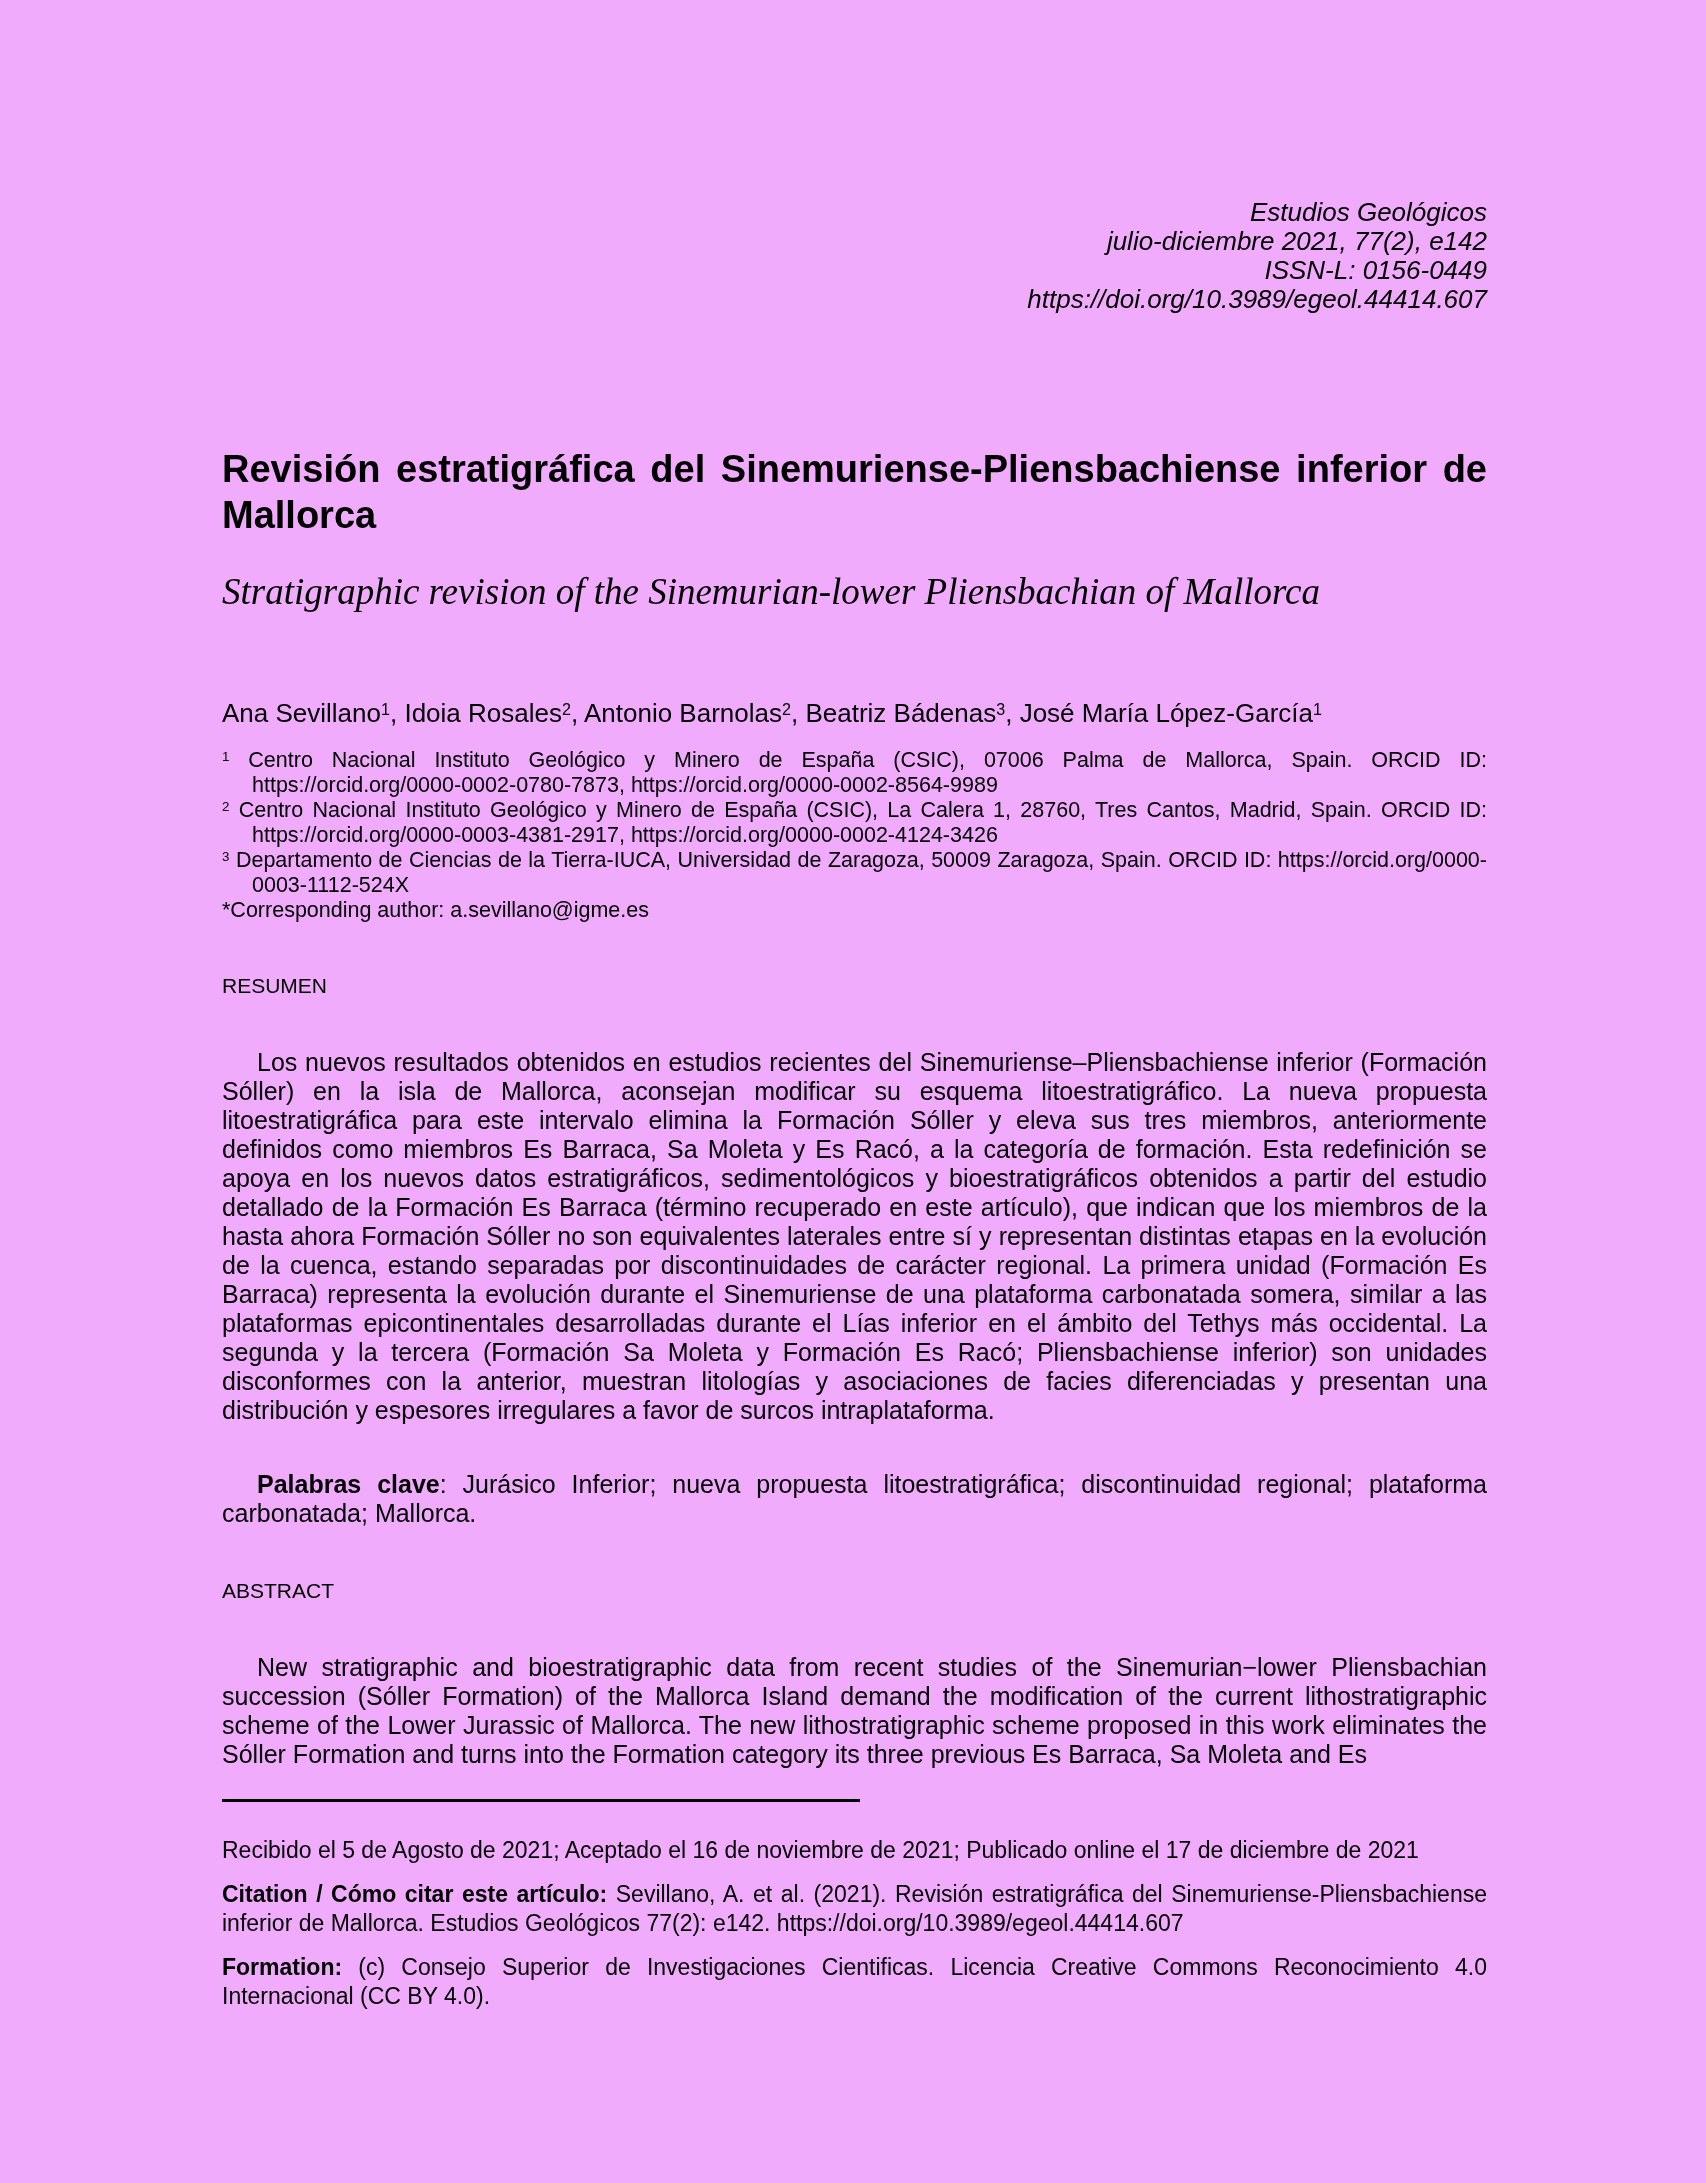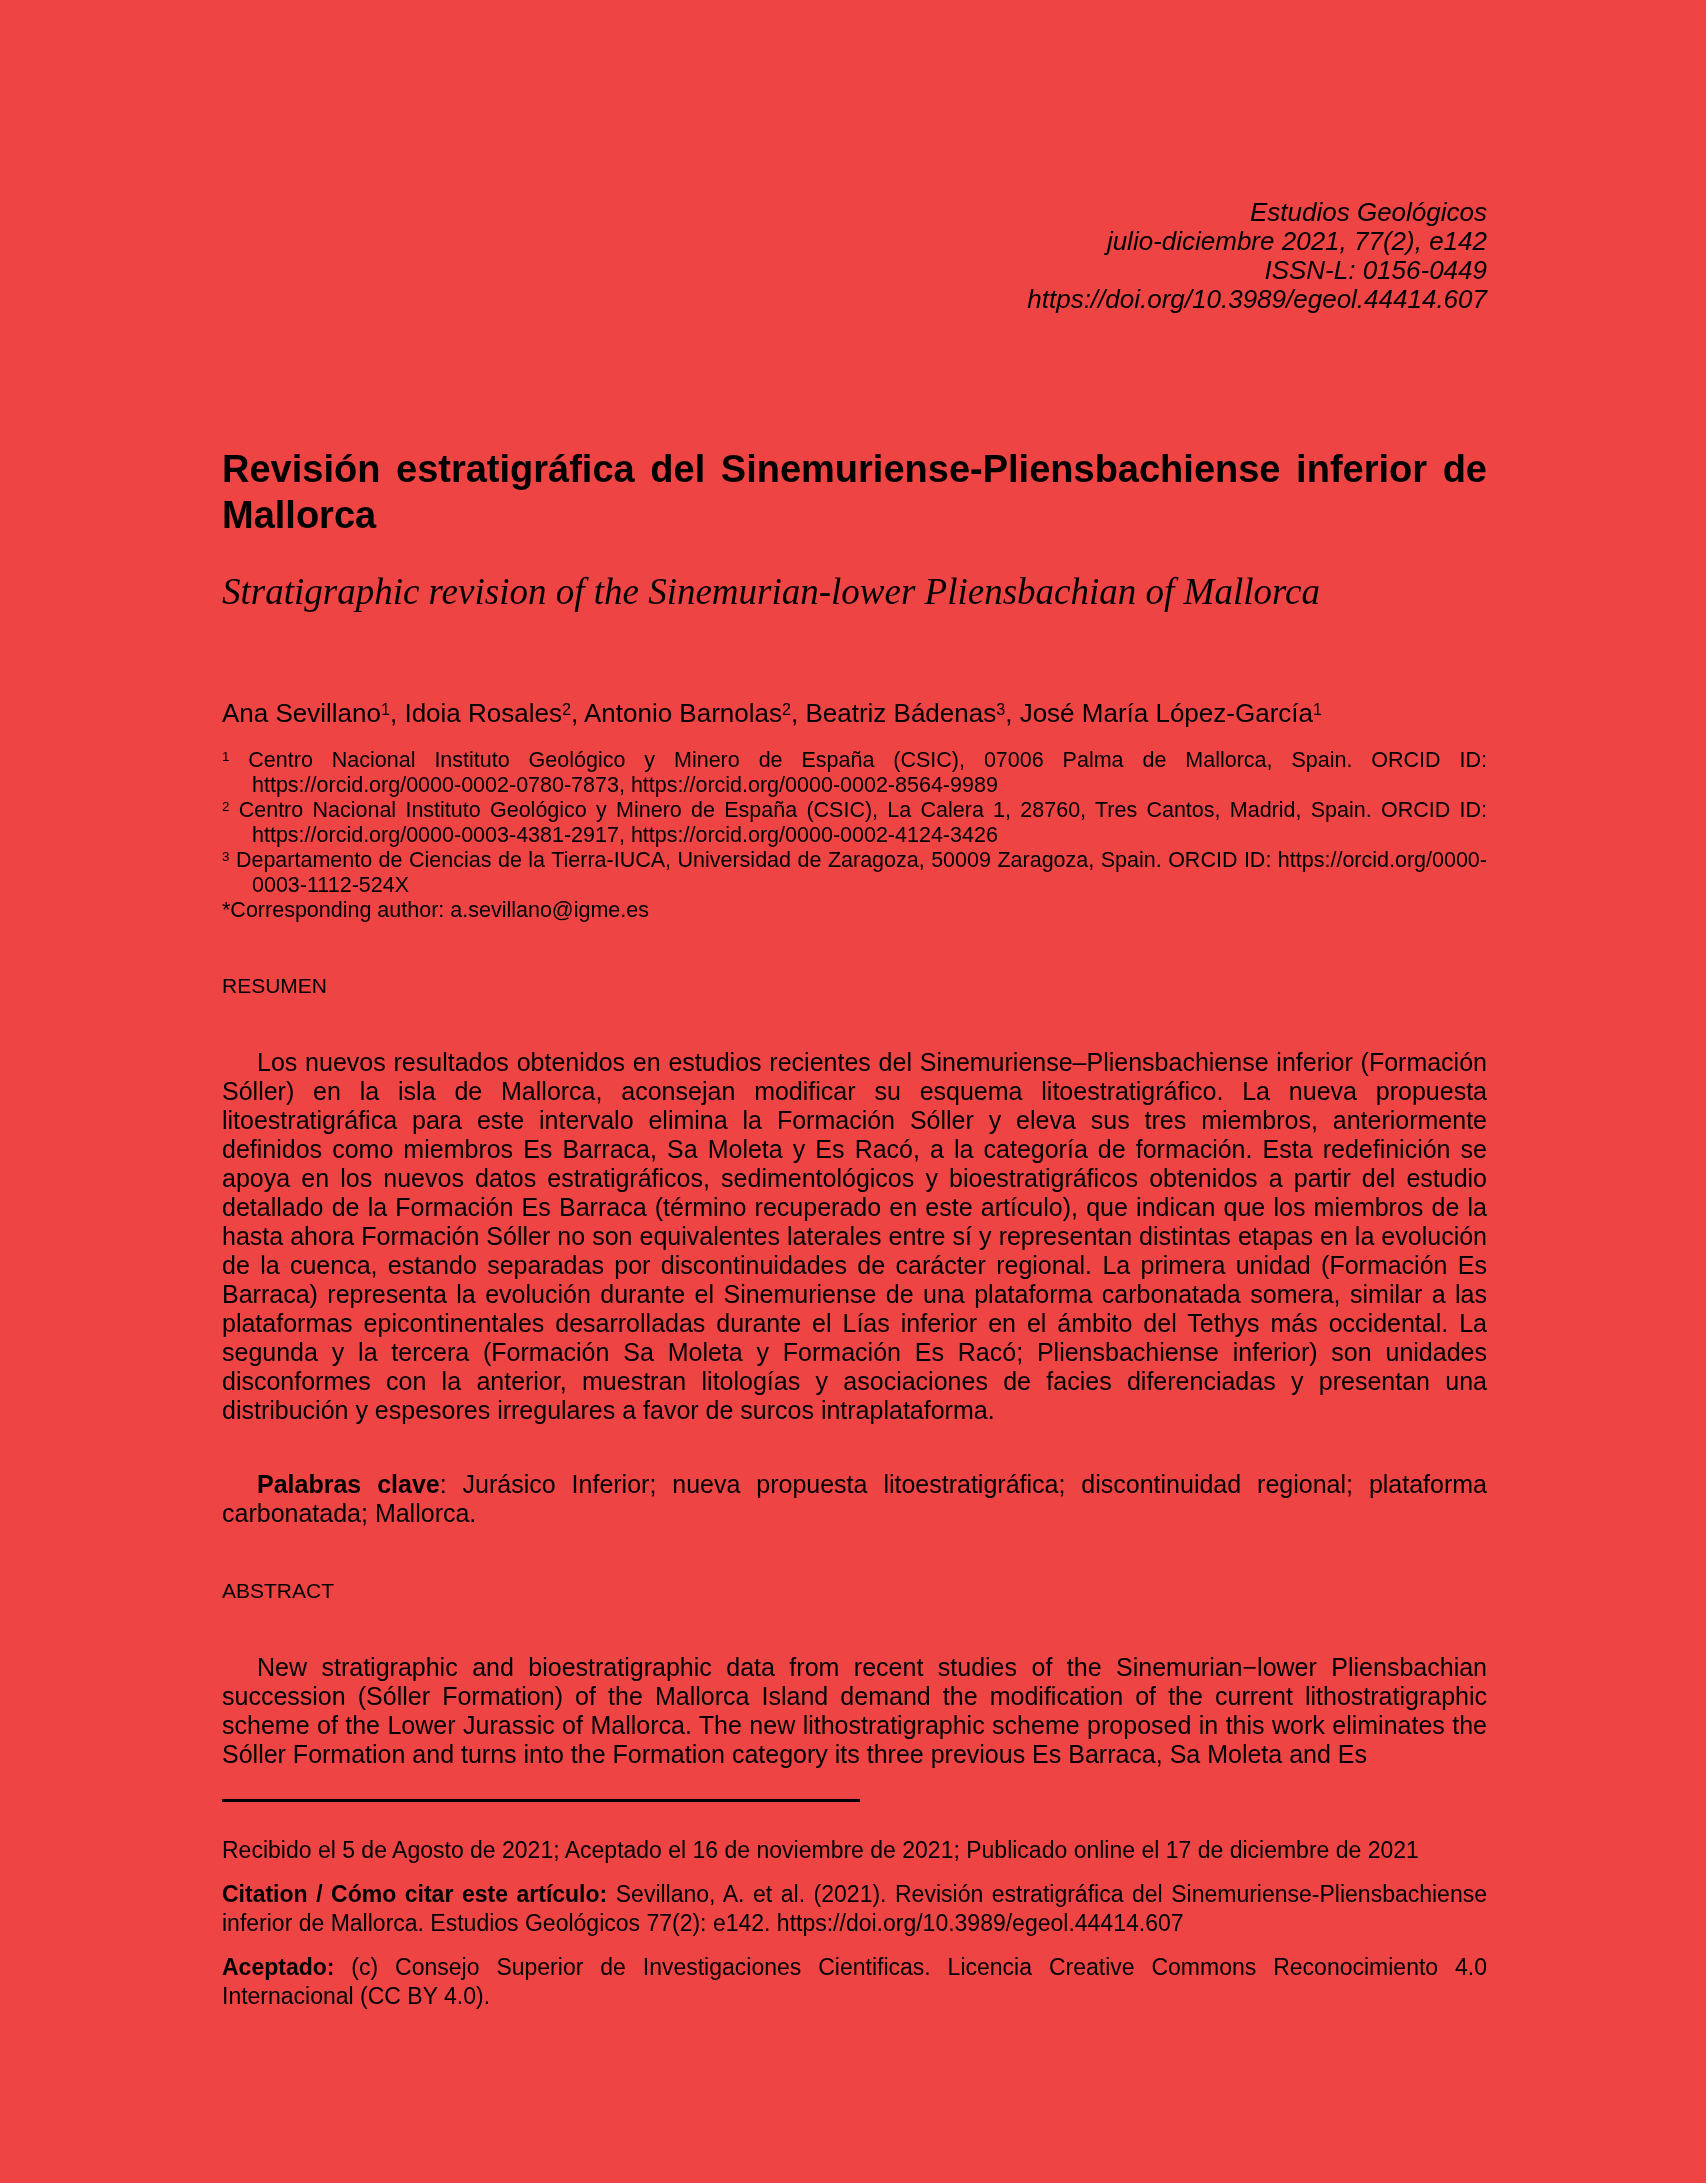--- a/index.html
+++ b/index.html
@@ -8,21 +8,21 @@
     font-family: "Liberation Sans", sans-serif;
     color: #000000;
     -webkit-font-smoothing: antialiased;
   }
   .page {
     position: relative;
     width: 1707px; height: 2183px;
     box-sizing: border-box;
     padding: 0 220px 16px 222px;
     overflow: hidden;
-    background: #ef4444;
+    background: #f0abfc;
   }
   .journal-header {
     margin-top: 198px;
     text-align: right;
     font-style: italic;
     font-size: 26px;
     line-height: 29px;
   }
   h1.title-es {
     margin: 132px 0 0 0;
@@ -134,17 +134,17 @@
   <p class="body indent keywords"><b>Palabras clave</b><span>: Jurásico Inferior; nueva propuesta litoestratigráfica; discontinuidad regional; plataforma carbonatada; Mallorca.</span></p>
 
   <h3 class="section-heading">ABSTRACT</h3>
 
   <p class="body indent">New stratigraphic and bioestratigraphic data from recent studies of the Sinemurian−lower Pliensbachian succession (Sóller Formation) of the Mallorca Island demand the modification of the current lithostratigraphic scheme of the Lower Jurassic of Mallorca. The new lithostratigraphic scheme proposed in this work eliminates the Sóller Formation and turns into the Formation category its three previous Es Barraca, Sa Moleta and Es</p>
 
   <div class="footer">
     <div class="rule"></div>
     <p class="received">Recibido el 5 de Agosto de 2021; Aceptado el 16 de noviembre de 2021; Publicado online el 17 de diciembre de 2021</p>
     <p class="citation"><b>Citation / Cómo citar este artículo:</b><span> Sevillano, A. et al. (2021). Revisión estratigráfica del Sinemuriense-Pliensbachiense inferior de Mallorca. Estudios Geológicos 77(2): e142. https://doi.org/10.3989/egeol.44414.607</span></p>
-    <p class="copyright"><b>Aceptado:</b><span> (c) Consejo Superior de Investigaciones Cientificas. Licencia Creative Commons Reconocimiento 4.0 Internacional (CC BY 4.0).</span></p>
+    <p class="copyright"><b>Formation:</b><span> (c) Consejo Superior de Investigaciones Cientificas. Licencia Creative Commons Reconocimiento 4.0 Internacional (CC BY 4.0).</span></p>
   </div>
 
 </div>
 
 
 </body></html>

